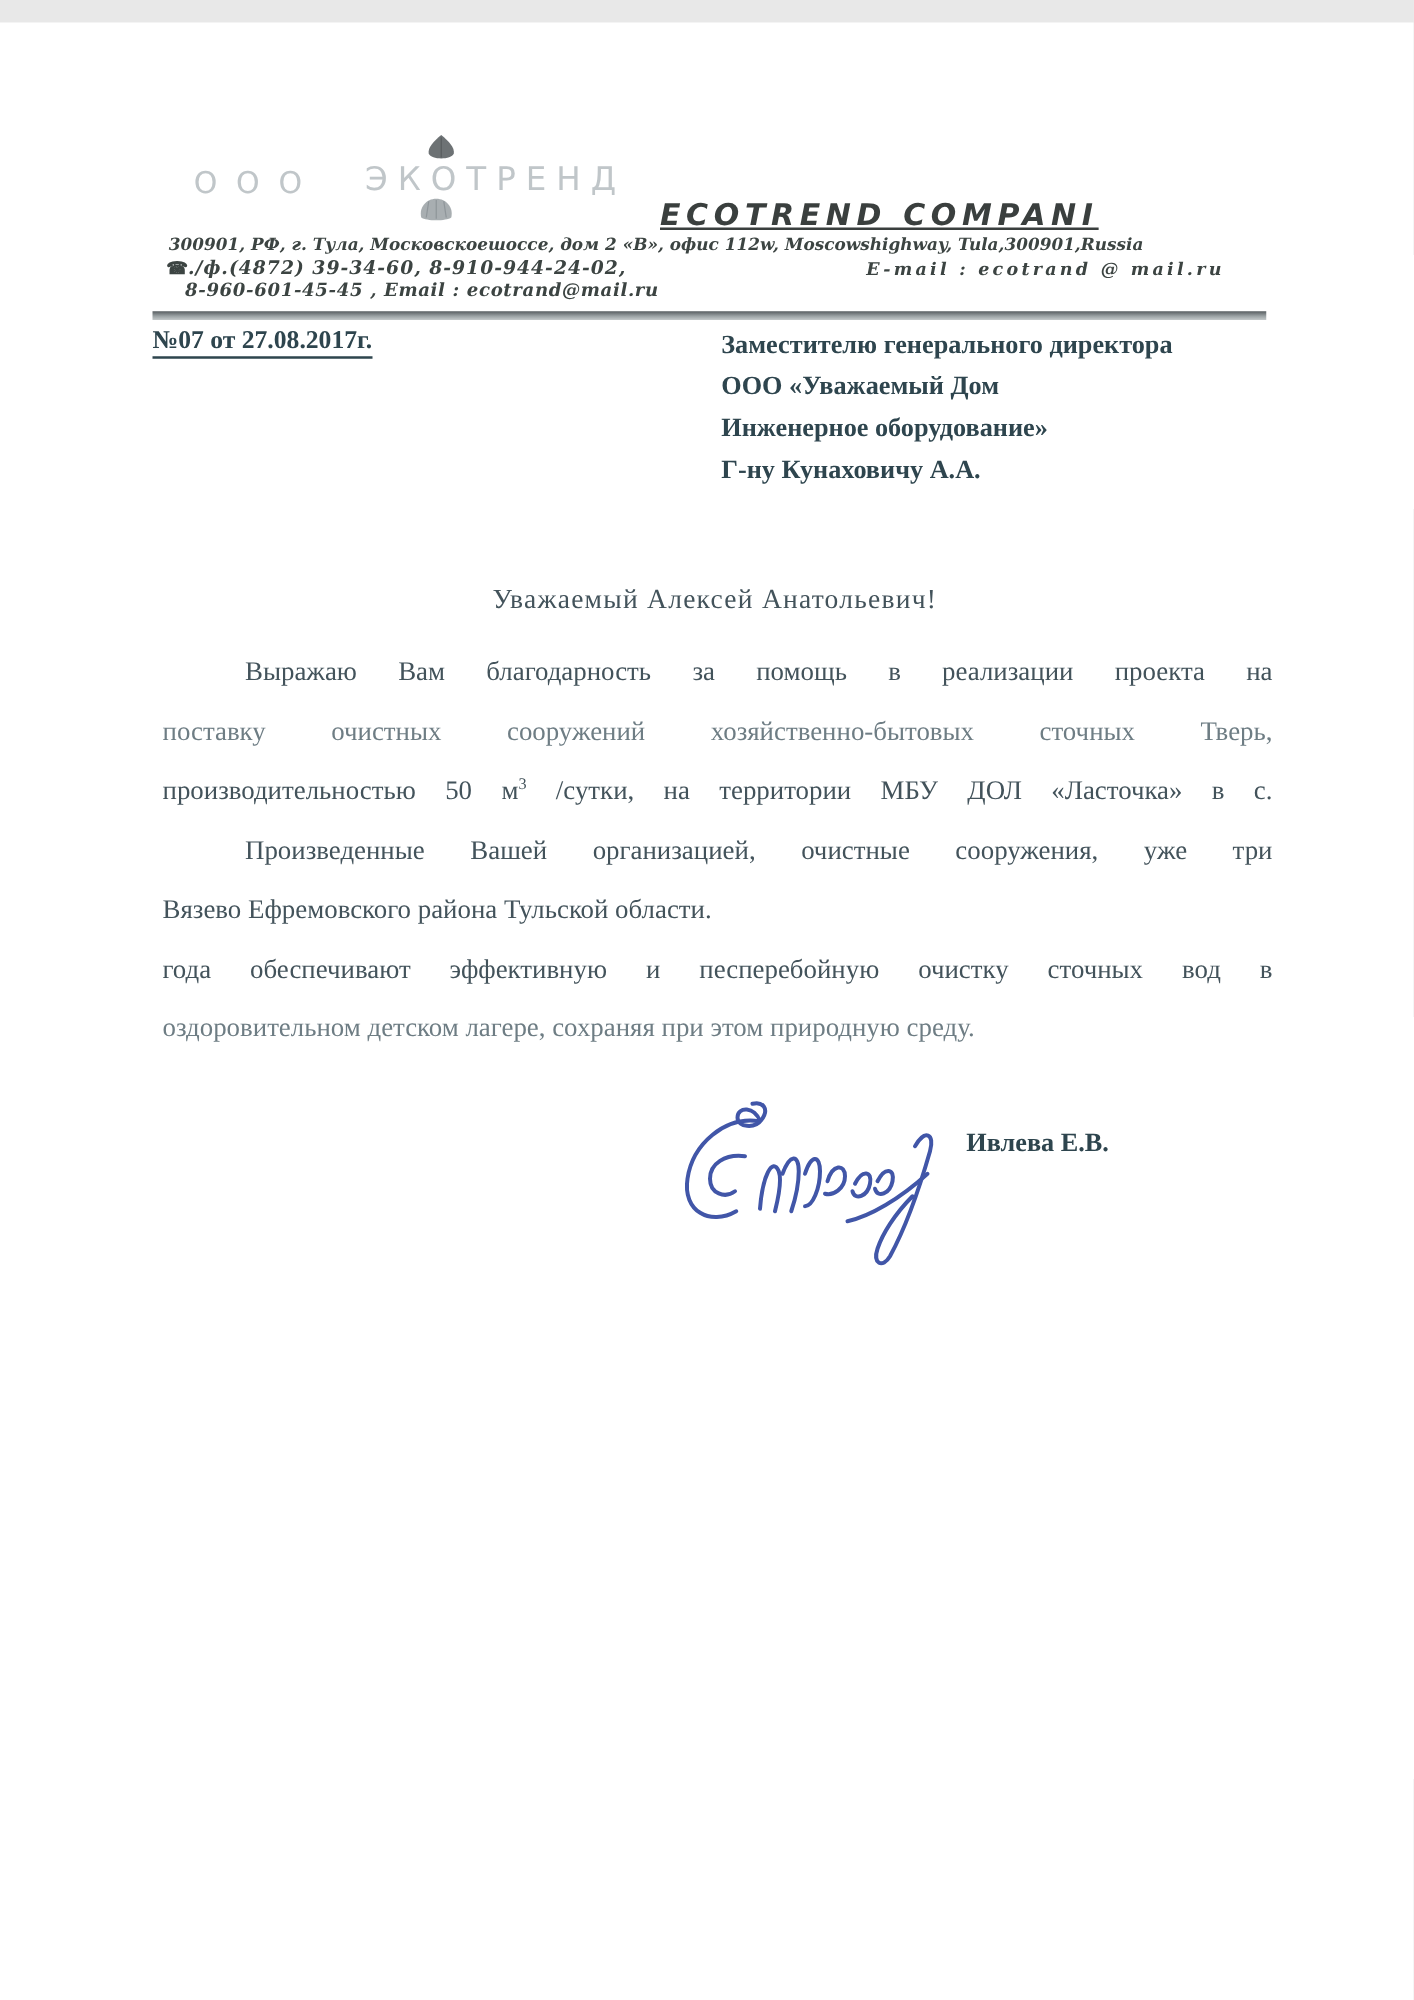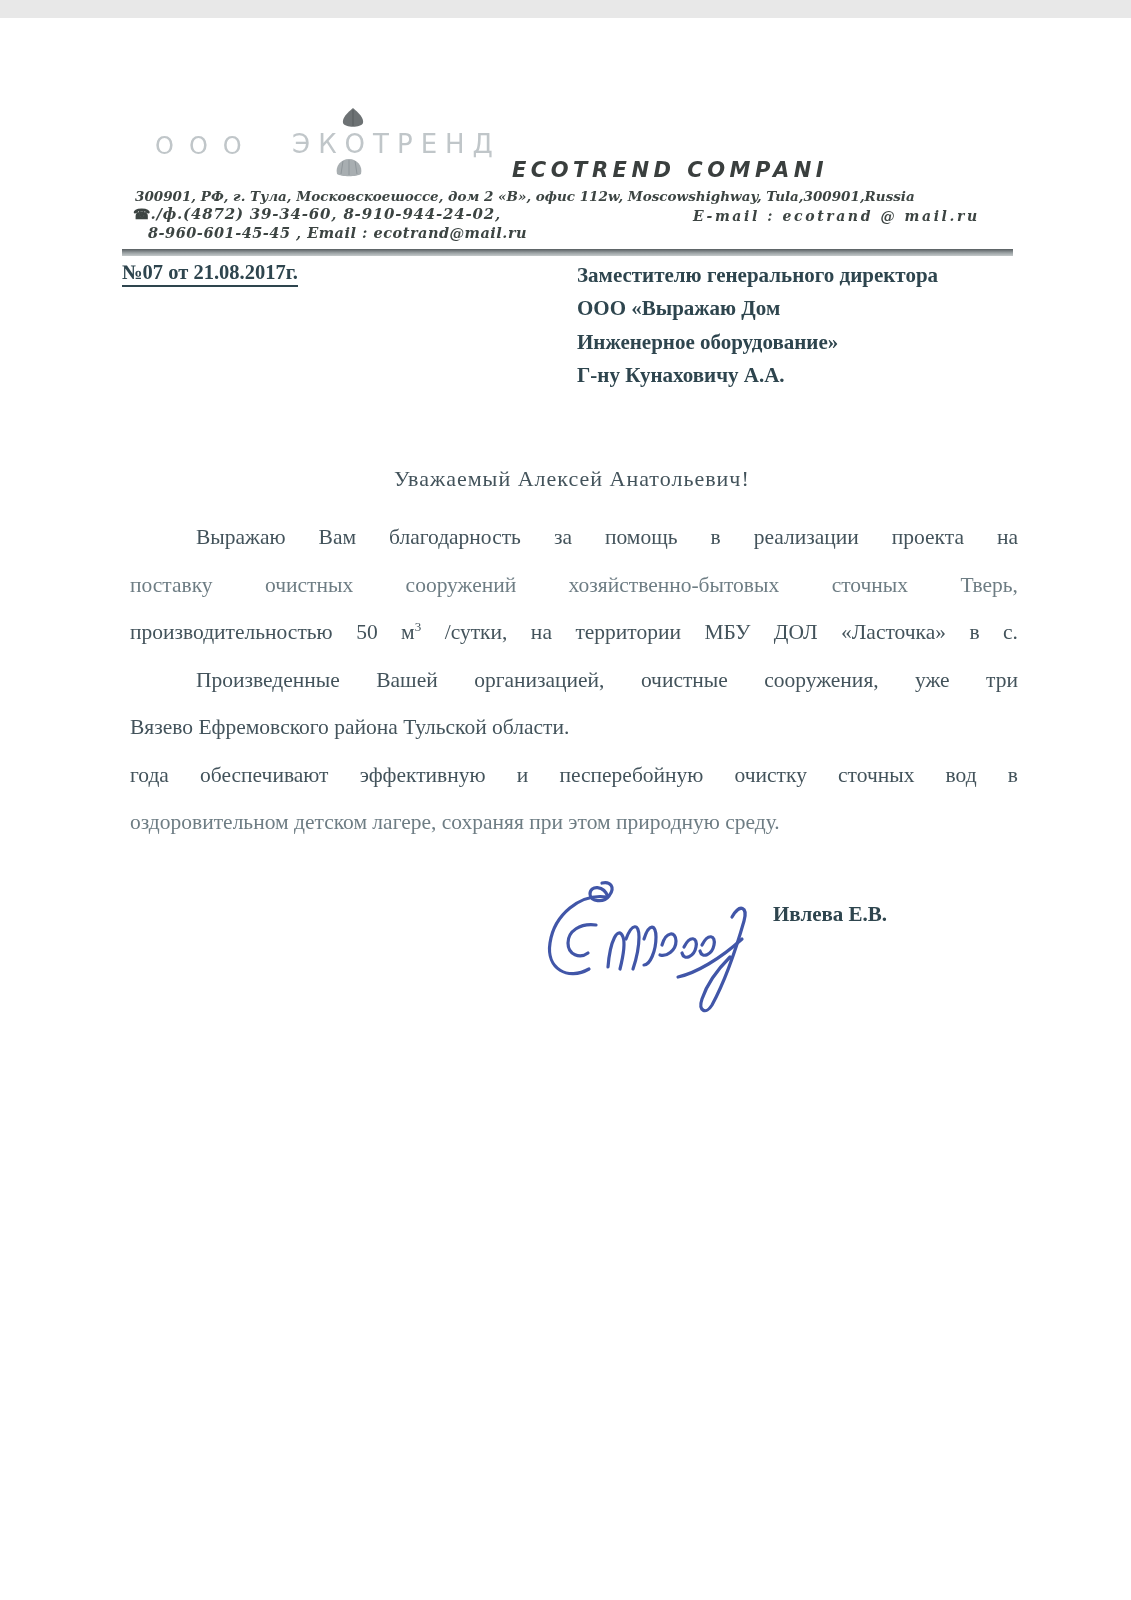--- a/index.html
+++ b/index.html
@@ -23,23 +23,23 @@
     letter-spacing:15px;color:var(--logo-gray);
   }
   .logo-word{
     position:absolute;left:137px;top:21px;
     font-family:"DejaVu Sans",sans-serif;font-size:26px;
     letter-spacing:8px;color:var(--logo-gray);
   }
   .logo-leaf{position:absolute;left:184px;top:0px;}
   .logo-shell{position:absolute;left:178px;top:50px;}
   .company-title{
-    position:absolute;left:512px;top:140px;
+    position:absolute;left:528px;top:140px;
     font-family:"DejaVu Sans",sans-serif;font-style:italic;font-weight:bold;
-    font-size:21px;letter-spacing:4.5px;color:#3a3f3e;white-space:nowrap;
+    font-size:24px;letter-spacing:4.5px;color:#3a3f3e;white-space:nowrap;text-decoration:underline;
   }
   .addr1{
     position:absolute;left:135px;top:170px;
     font-family:"DejaVu Serif",serif;font-style:italic;font-weight:bold;
     font-size:13.5px;color:var(--letterhead-ink);white-space:nowrap;
   }
   .addr2{
     position:absolute;left:133px;top:187px;
     font-family:"DejaVu Serif",serif;font-style:italic;font-weight:bold;
     font-size:15px;letter-spacing:0.8px;color:var(--letterhead-ink);white-space:nowrap;
@@ -117,25 +117,25 @@
     </svg>
   </div>
 
   <div class="company-title">ECOTREND COMPANI</div>
   <div class="addr1">300901, РФ, г. Тула, Московскоешоссе, дом 2 «В», офис 112w, Moscowshighway, Tula,300901,Russia</div>
   <div class="addr2"><span class="phone-glyph">☎</span><span>./ф.(4872) 39-34-60,  8-910-944-24-02,</span></div>
   <div class="addr2-email">E-mail : ecotrand @ mail.ru</div>
   <div class="addr3">8-960-601-45-45 , Email : ecotrand@mail.ru</div>
   <div class="rule"></div>
 
-  <div class="ref-line">№07 от 21.08.2017г.</div>
+  <div class="ref-line">№07 от 27.08.2017г.</div>
 
   <div class="recipient">
     <div>Заместителю генерального директора</div>
-    <div>ООО «Выражаю Дом</div>
+    <div>ООО «Уважаемый Дом</div>
     <div>Инженерное оборудование»</div>
     <div>Г-ну Кунаховичу А.А.</div>
   </div>
 
   <div class="salutation">Уважаемый Алексей Анатольевич!</div>
 
   <div class="body-text">
     <div class="bline indent">Выражаю Вам благодарность за помощь в реализации проекта на</div>
     <div class="bline faded">поставку очистных сооружений хозяйственно-бытовых сточных Тверь,</div>
     <div class="bline"><span>производительностью 50 м</span><sup>3</sup><span> /сутки, на территории МБУ ДОЛ «Ласточка» в с.</span></div>

